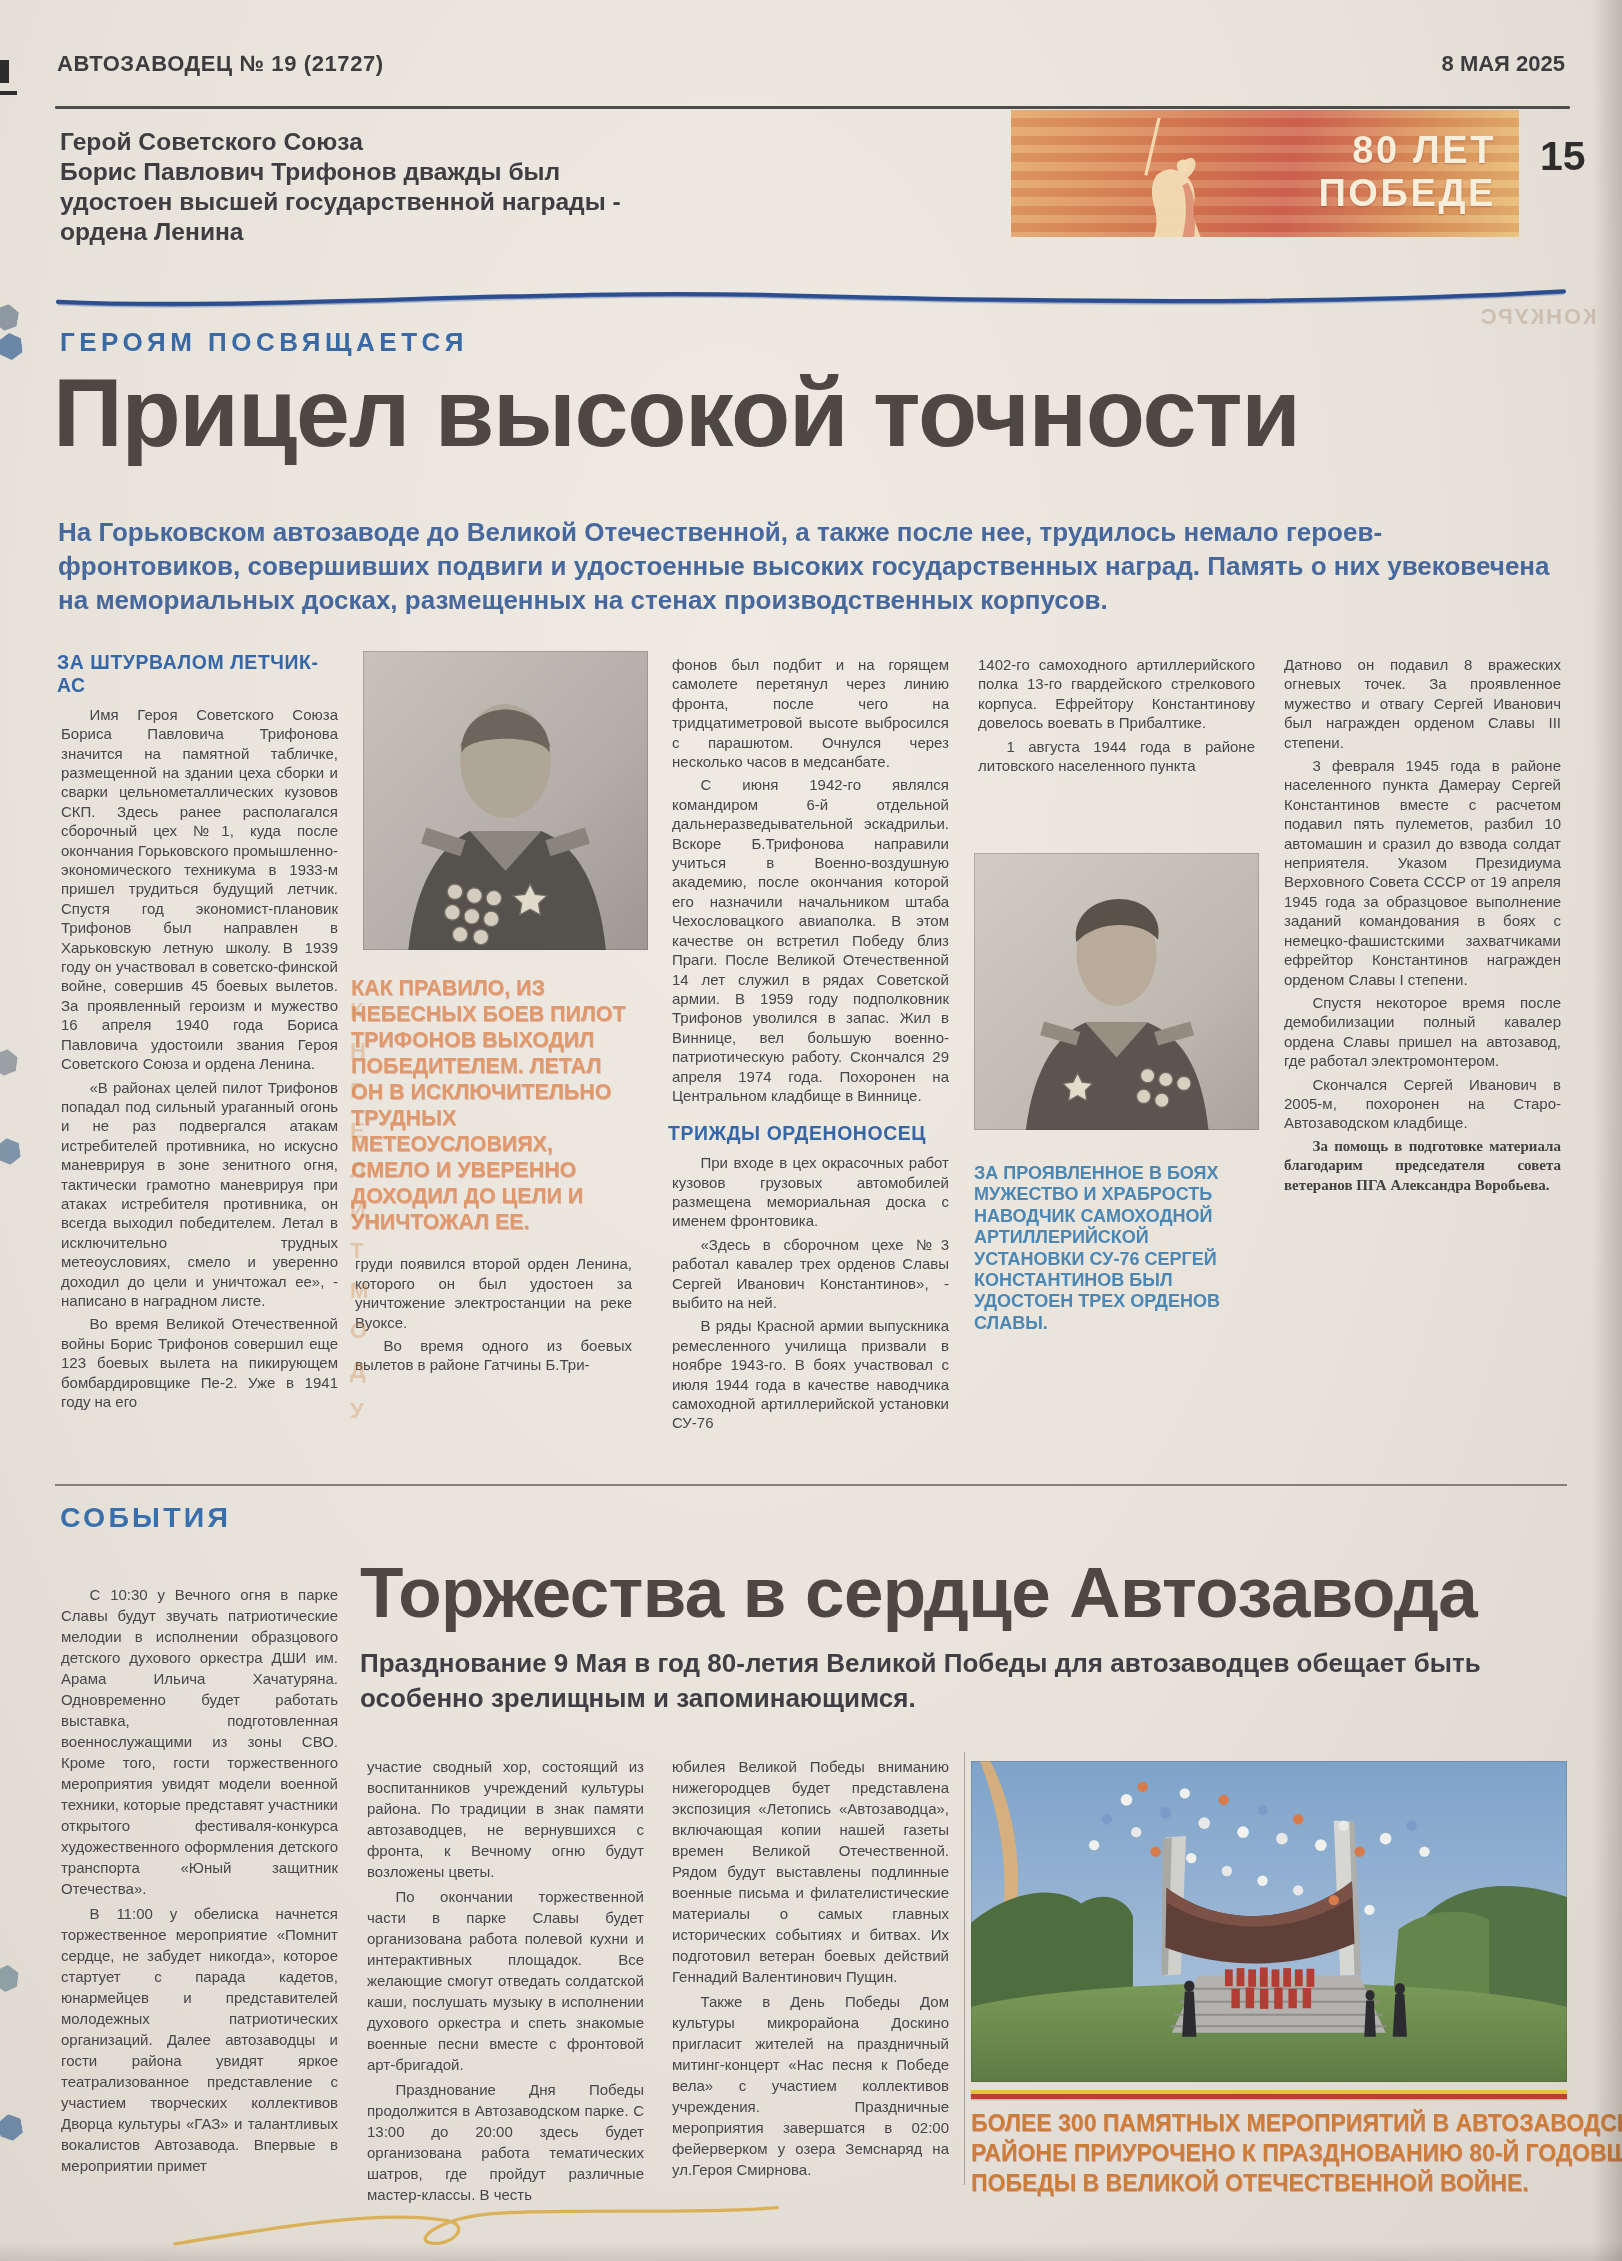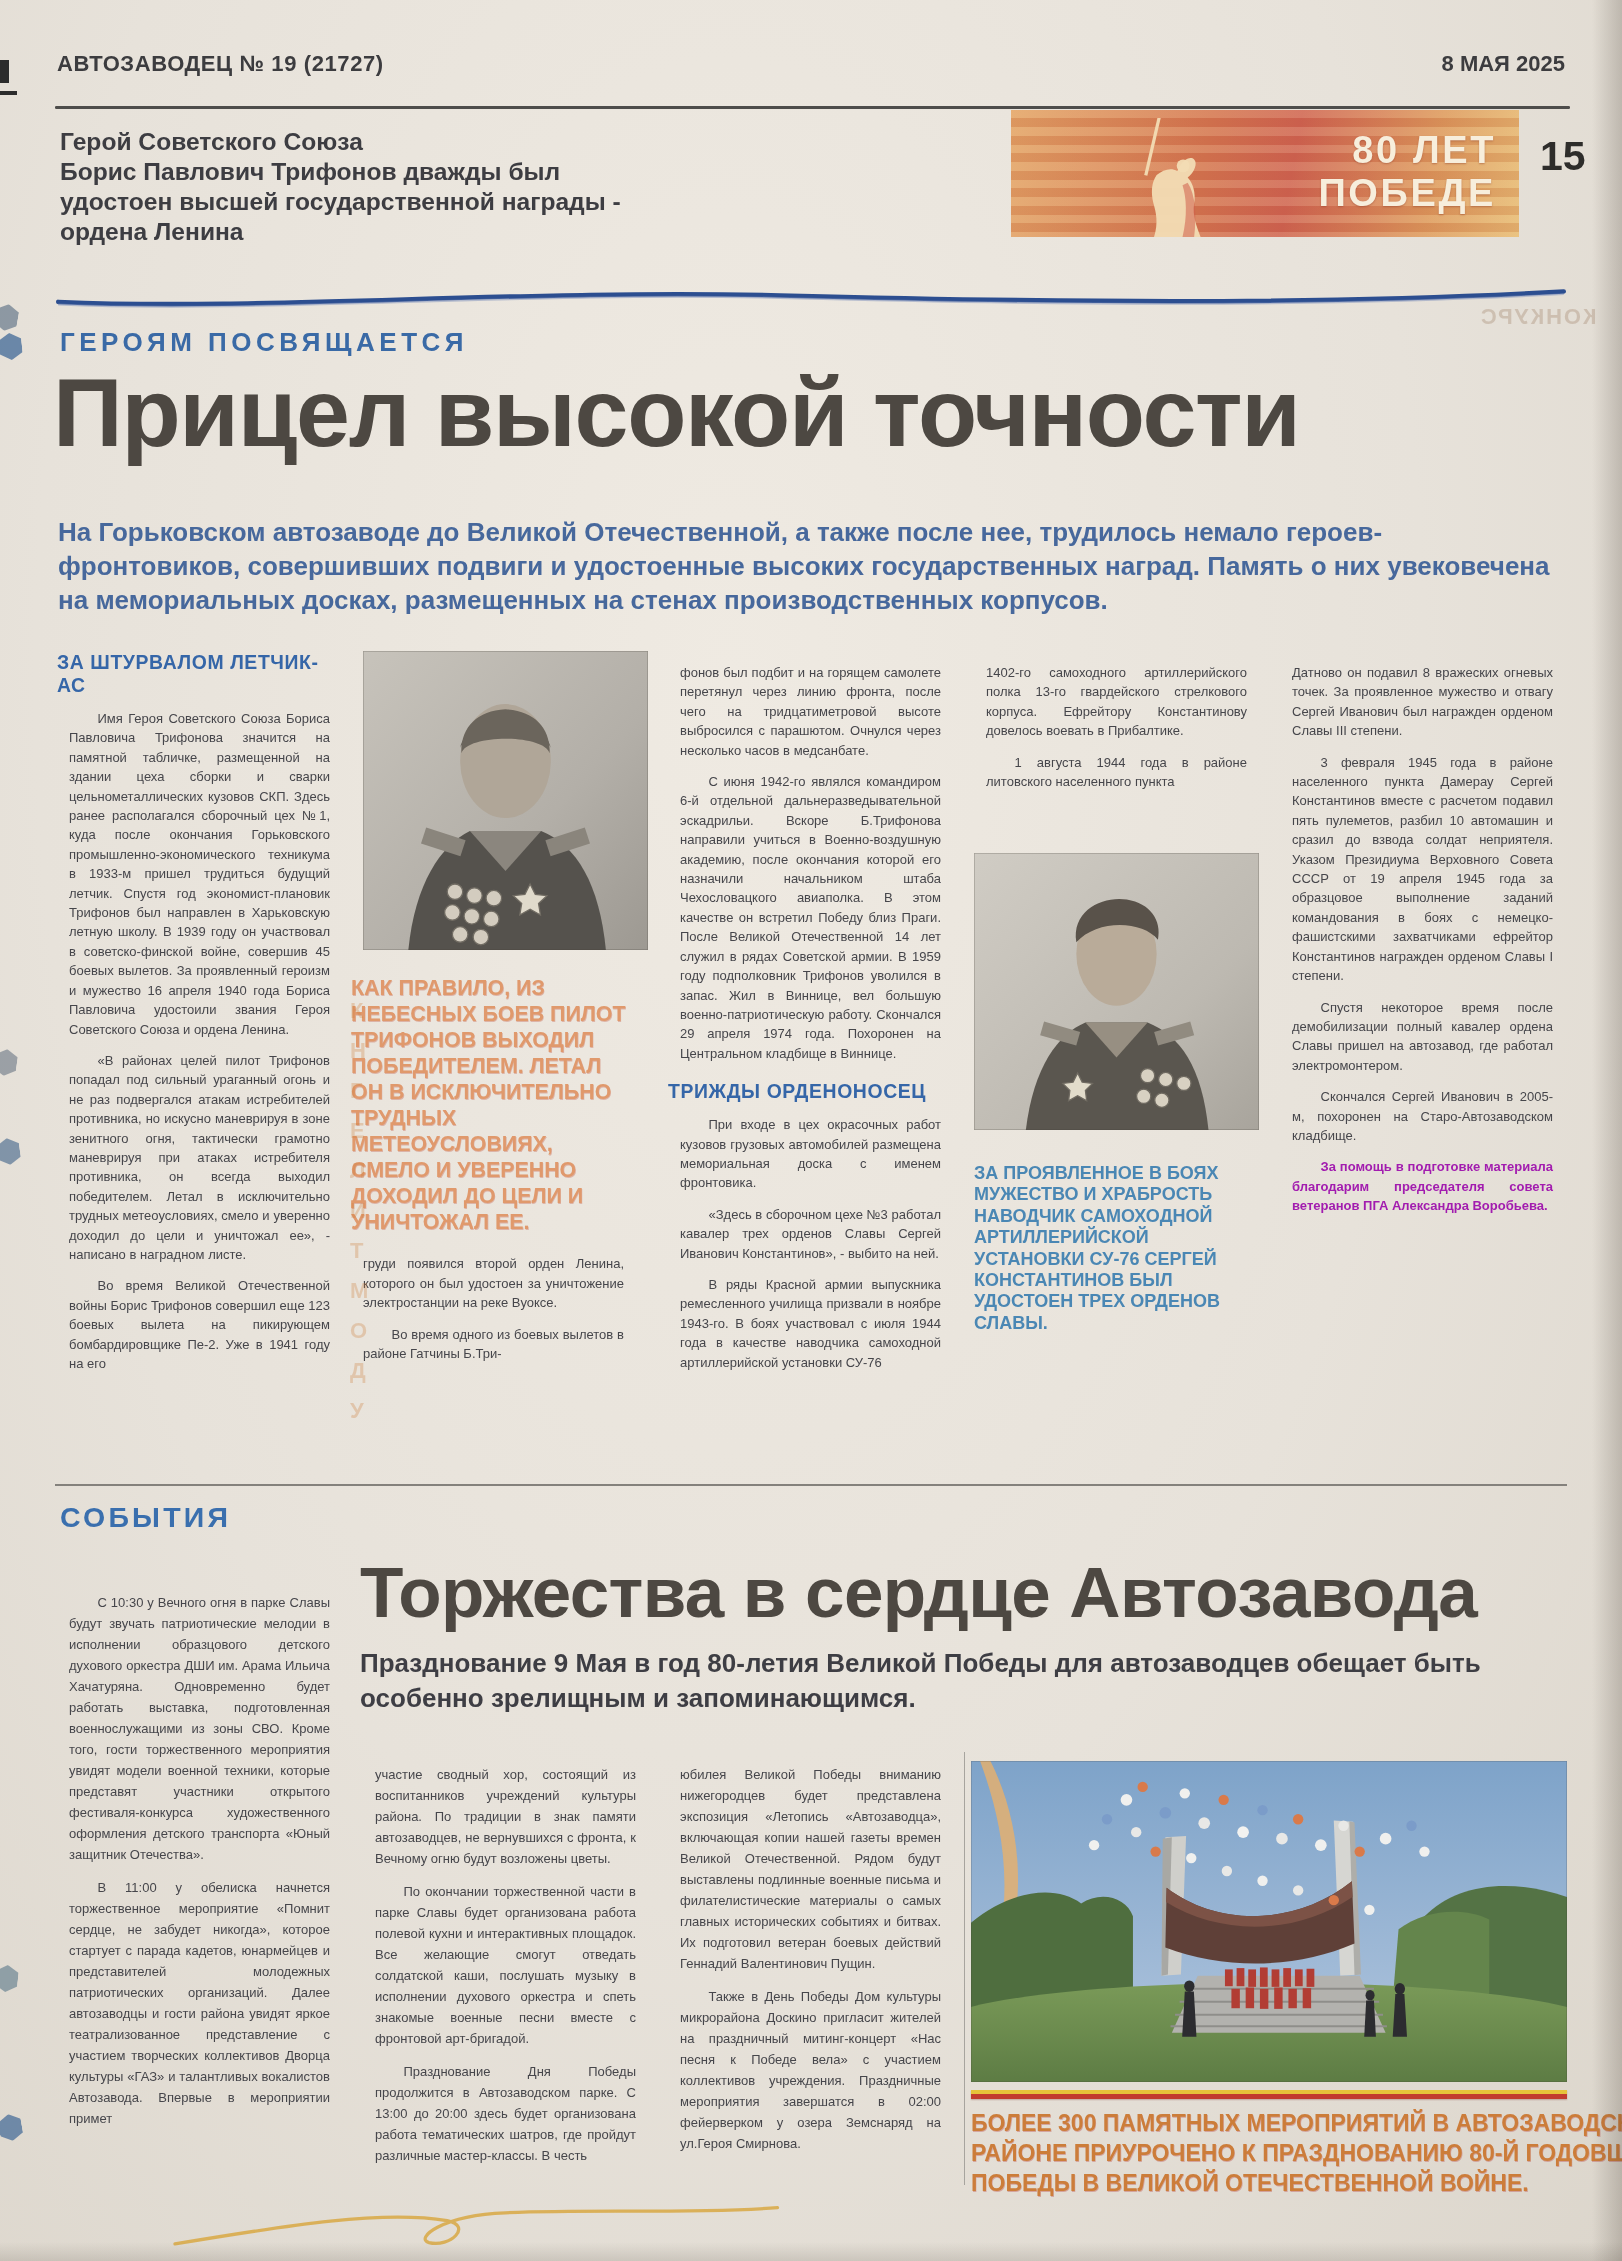--- a/index.html
+++ b/index.html
@@ -23,23 +23,23 @@
       repeating-linear-gradient(180deg, rgba(255,245,225,.14) 0 8.4px, rgba(170,60,55,.12) 8.4px 17.5px),
       linear-gradient(100deg,#e3a465 0%,#d4764f 38%,#cf6450 55%,#dd9a5c 82%,#e7bb72 100%);}
   .banner-text{position:absolute;right:23px;top:19.4px;text-align:right;color:#f7eedc;font-weight:bold;font-size:38px;line-height:43px;letter-spacing:2.6px;text-shadow:0 1.3px 1.9px rgba(140,60,40,.45);}
   .page-number{left:1540px;top:133px;font-size:41px;font-weight:bold;color:#2e2d2b;}
 
   .kicker{left:60px;top:327px;font-size:26px;font-weight:bold;color:#3a6aa6;letter-spacing:4.5px;}
   .headline-1{left:53px;top:357px;width:1522px;font-size:97px;font-weight:bold;color:#4d4842;letter-spacing:-1.3px;white-space:nowrap;}
   .lead-1{left:58px;top:515px;width:1497px;font-size:26px;line-height:34px;font-weight:bold;color:#47689c;text-align:left;}
 
   .col{position:absolute;width:285px;overflow:hidden;}
-  .para{margin:12px;font-size:13px;line-height:19.4px;text-align:justify;text-indent:28.5px;color:#46464b;}
+  .para{margin:4px;font-size:15px;line-height:19.4px;text-align:justify;text-indent:28.5px;color:#46464b;}
   .para.noind{text-indent:0;}
-  .para.credit{font-weight:bold;color:#a21caf;}
+  .para.credit{font-weight:bold;color:#404040;font-family:Liberation Serif, serif;}
   .subhead{margin:0 0 7.8px 0;font-size:19.4px;font-weight:bold;color:#3566a8;letter-spacing:0.6px;}
   .pull-orange{margin:0;font-size:21.4px;line-height:26px;font-weight:bold;color:#e0996c;text-shadow:0.6px 0.6px 0 rgba(195,85,65,.35);}
   .pull-blue{margin:0;font-size:18px;line-height:21.4px;font-weight:bold;color:#4a87b4;}
 
   .photo-frame{position:absolute;overflow:hidden;box-shadow:0 0 0 0.6px rgba(90,85,78,.25) inset;}
   .photo-frame svg{display:block;width:100%;height:100%;}
 
   .divider-1{left:55px;top:1484px;width:1512px;height:1.9px;background:#84817c;}
   .section-label{left:60px;top:1501px;font-size:28.5px;font-weight:bold;color:#3a6fae;letter-spacing:3.2px;}
   .headline-2{left:360px;top:1552px;width:1211px;font-size:71px;font-weight:bold;color:#4d4842;letter-spacing:-0.6px;white-space:nowrap;}

